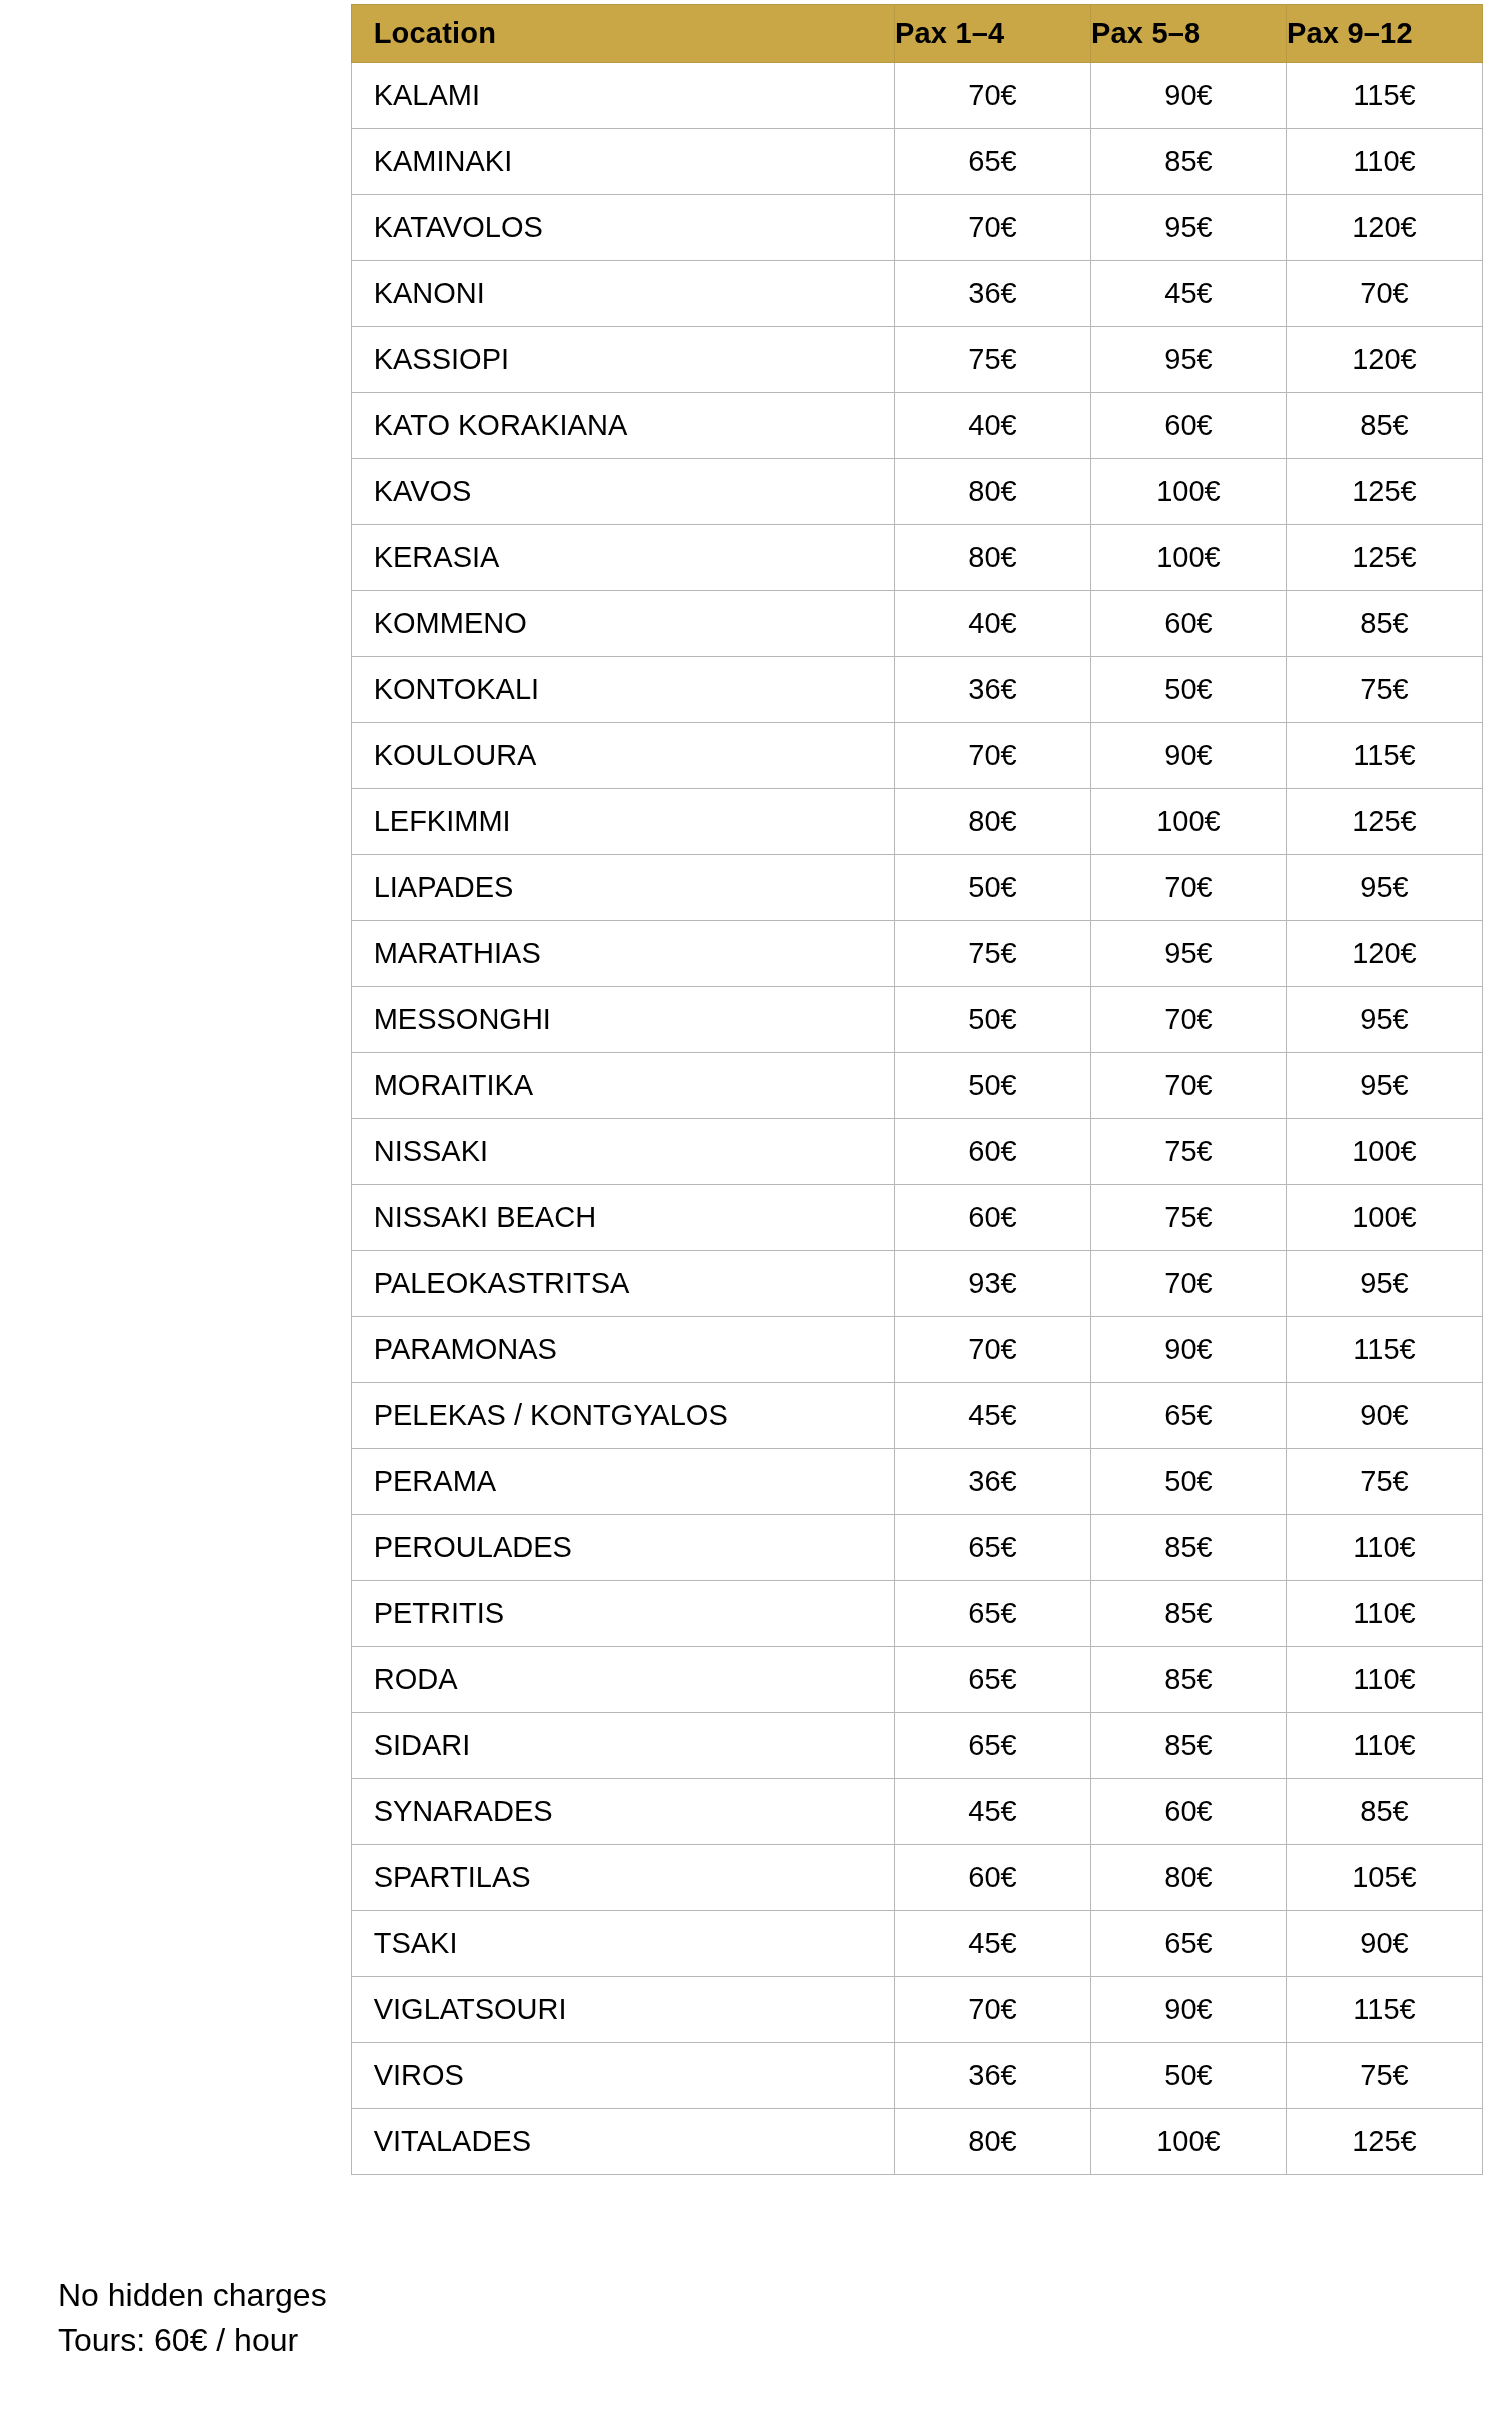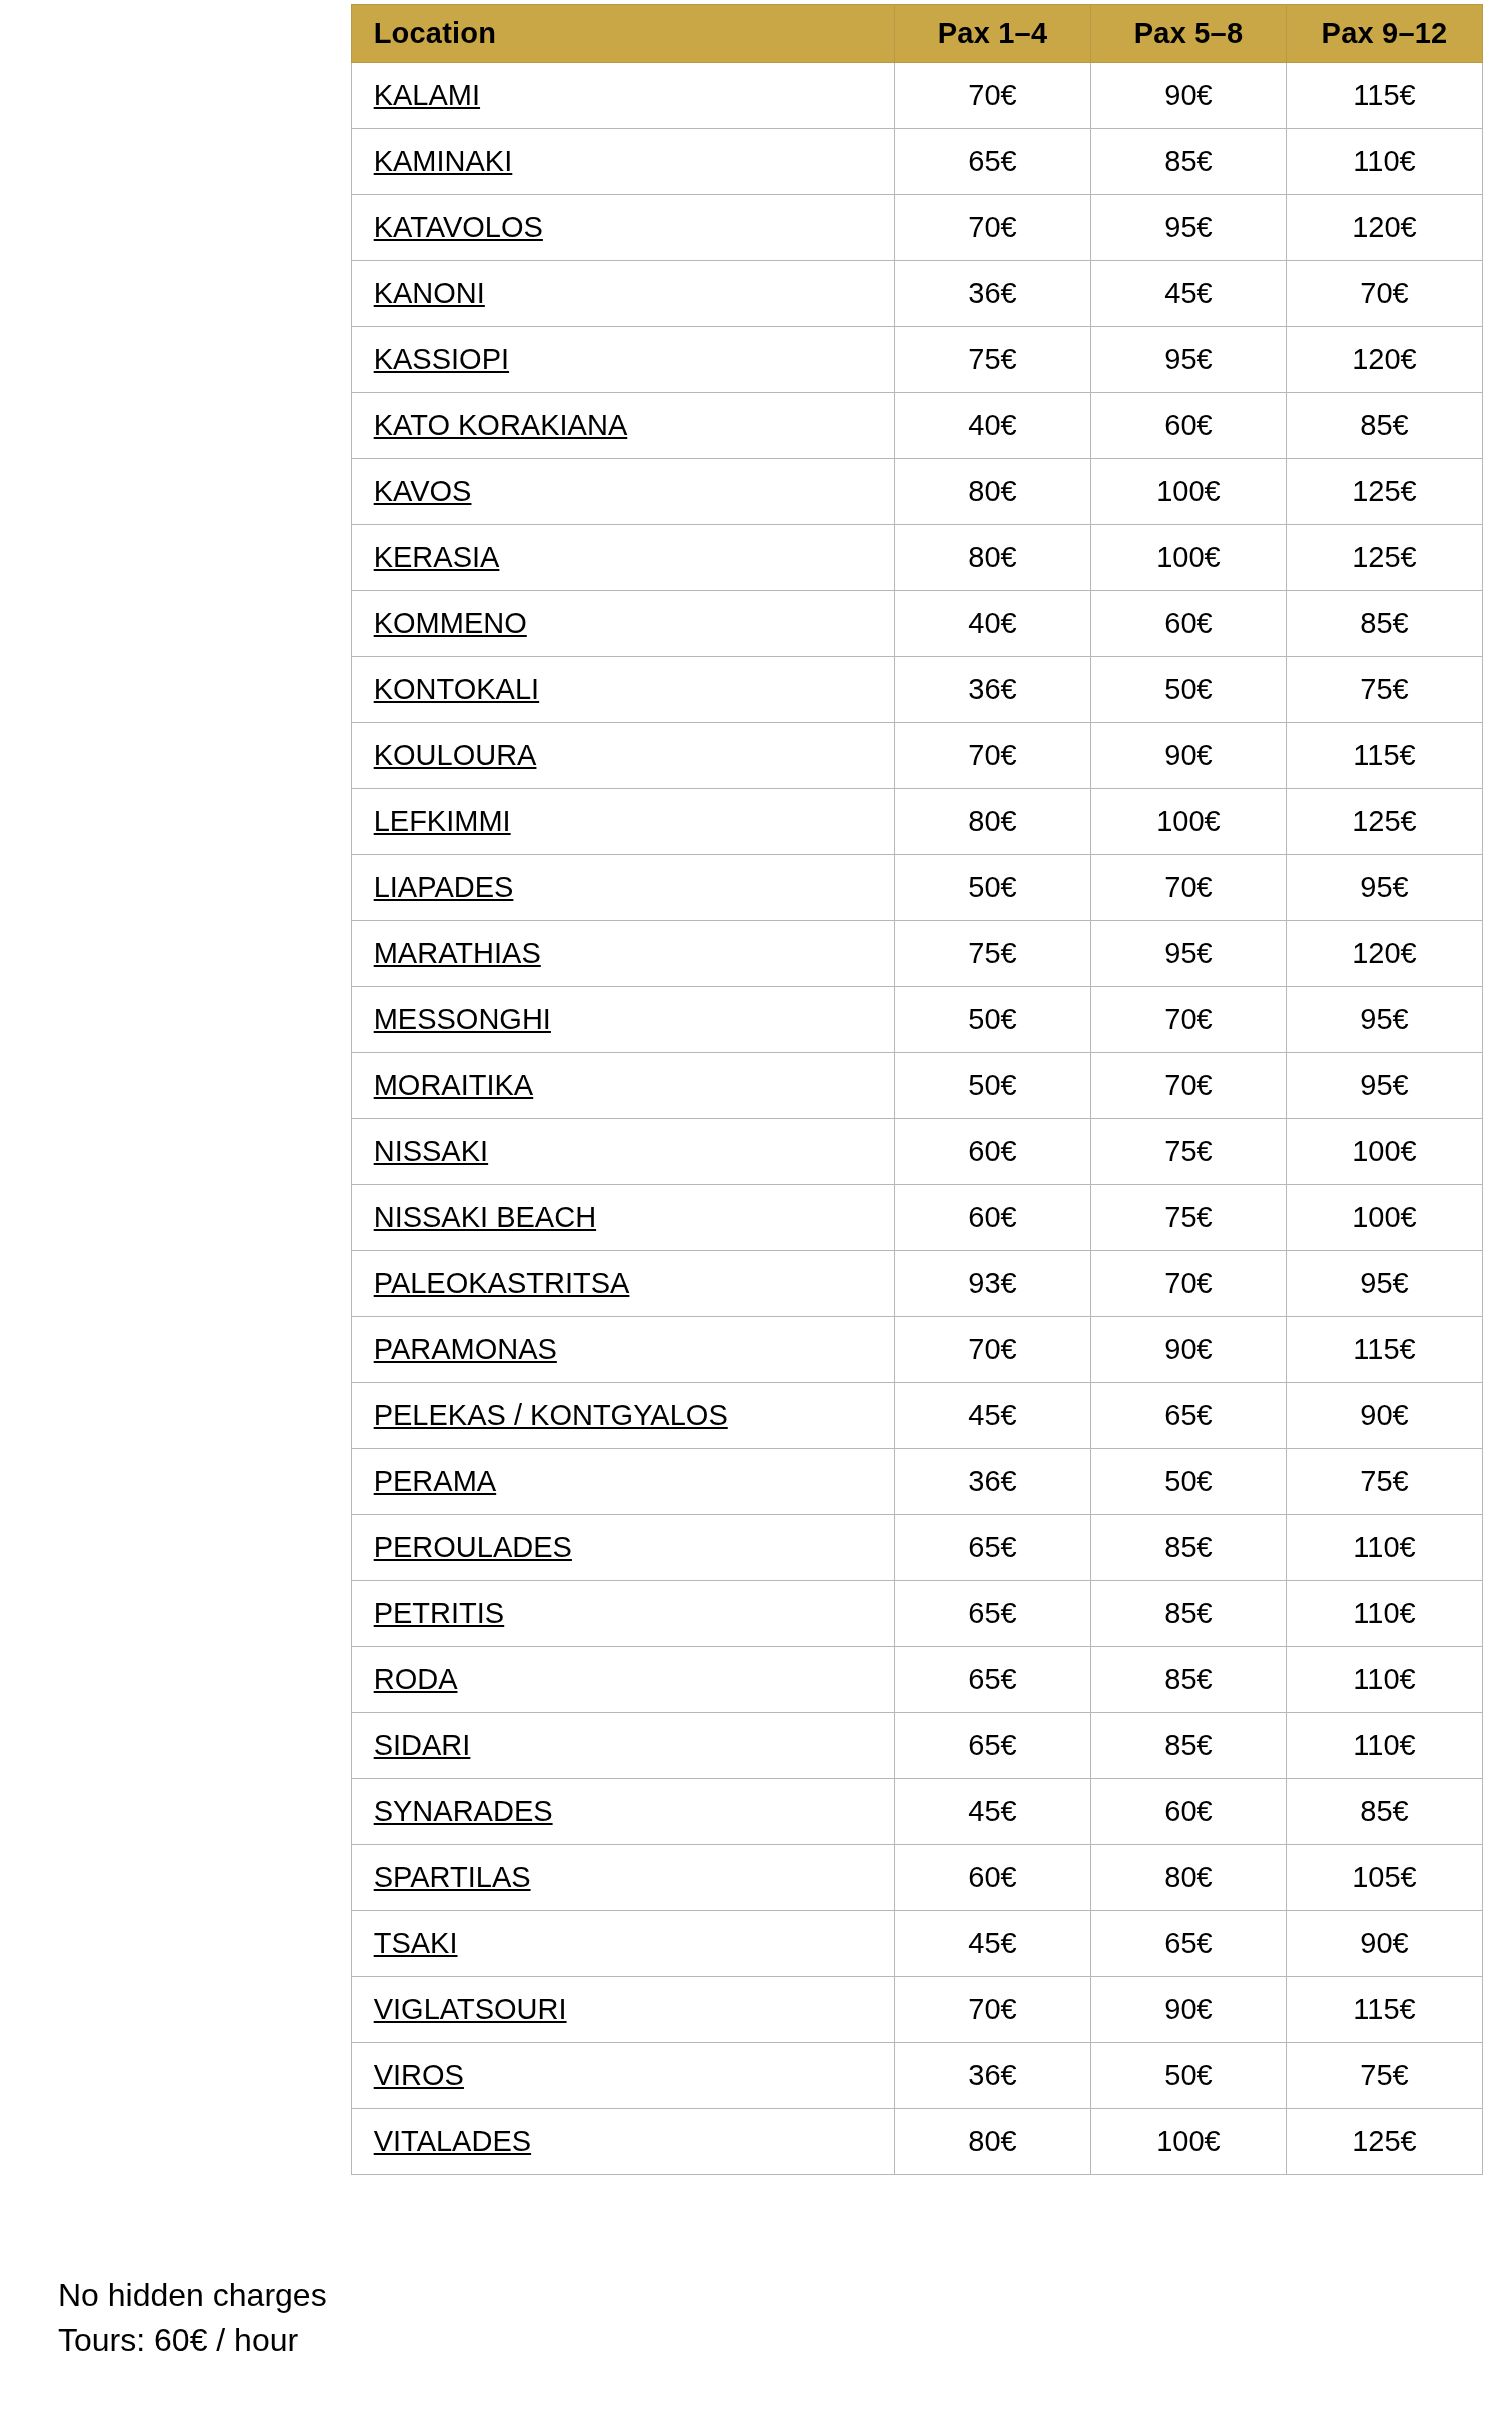--- a/index.html
+++ b/index.html
@@ -53,35 +53,34 @@
     letter-spacing: 0.2px;
     height: 57px;
     color: #000000;
   }
 
   .price-table thead th.h-loc {
     text-align: left;
     padding-left: 21.7px;
   }
   .price-table thead th.h-pax {
-    text-align: center;
+    text-align: left;
   }
 
   .price-table tbody td {
     height: 65px;
     font-size: 29px;
     font-weight: normal;
     background: #ffffff;
   }
 
   .price-table tbody td.loc {
     text-align: left;
     padding-left: 21.7px;
     white-space: nowrap;
-    text-decoration: underline;
   }
 
   .price-table tbody td.val {
     text-align: center;
   }
 
   .footer-notes {
     position: absolute;
     left: 41px;
     top: 2273px;

